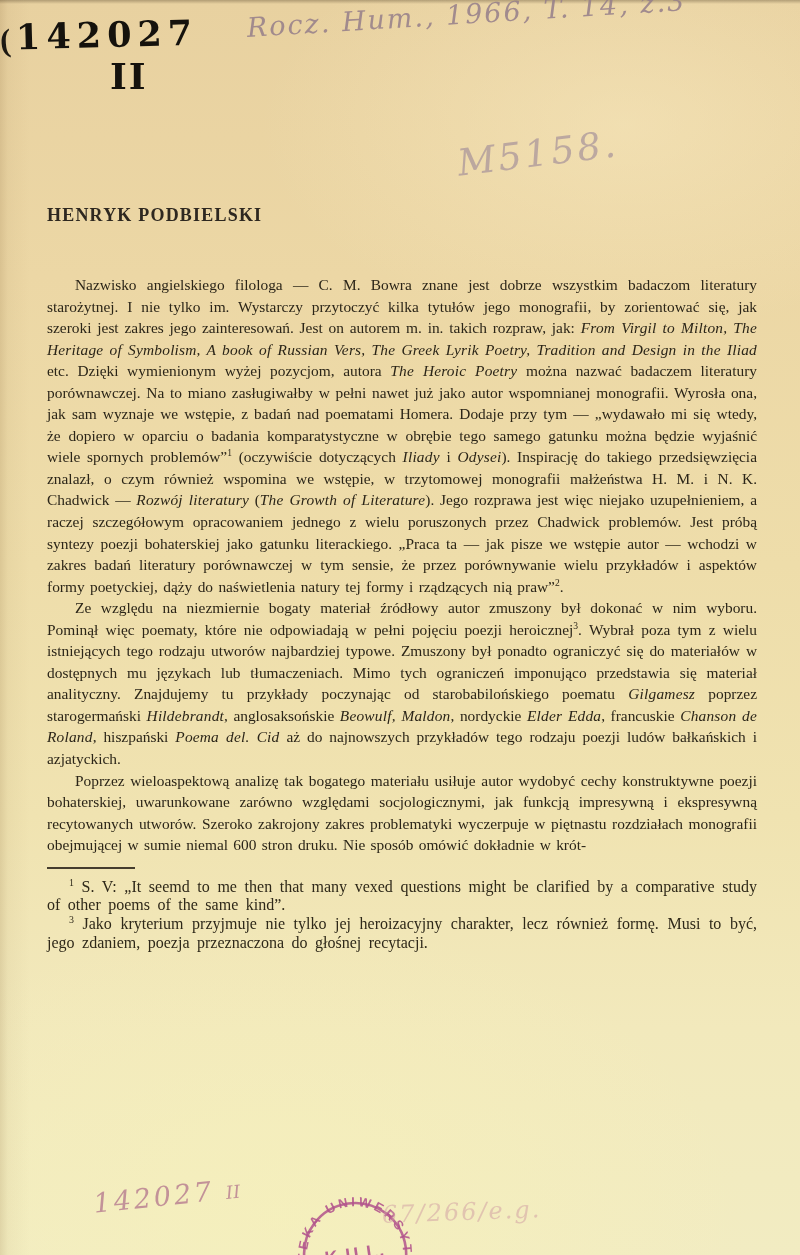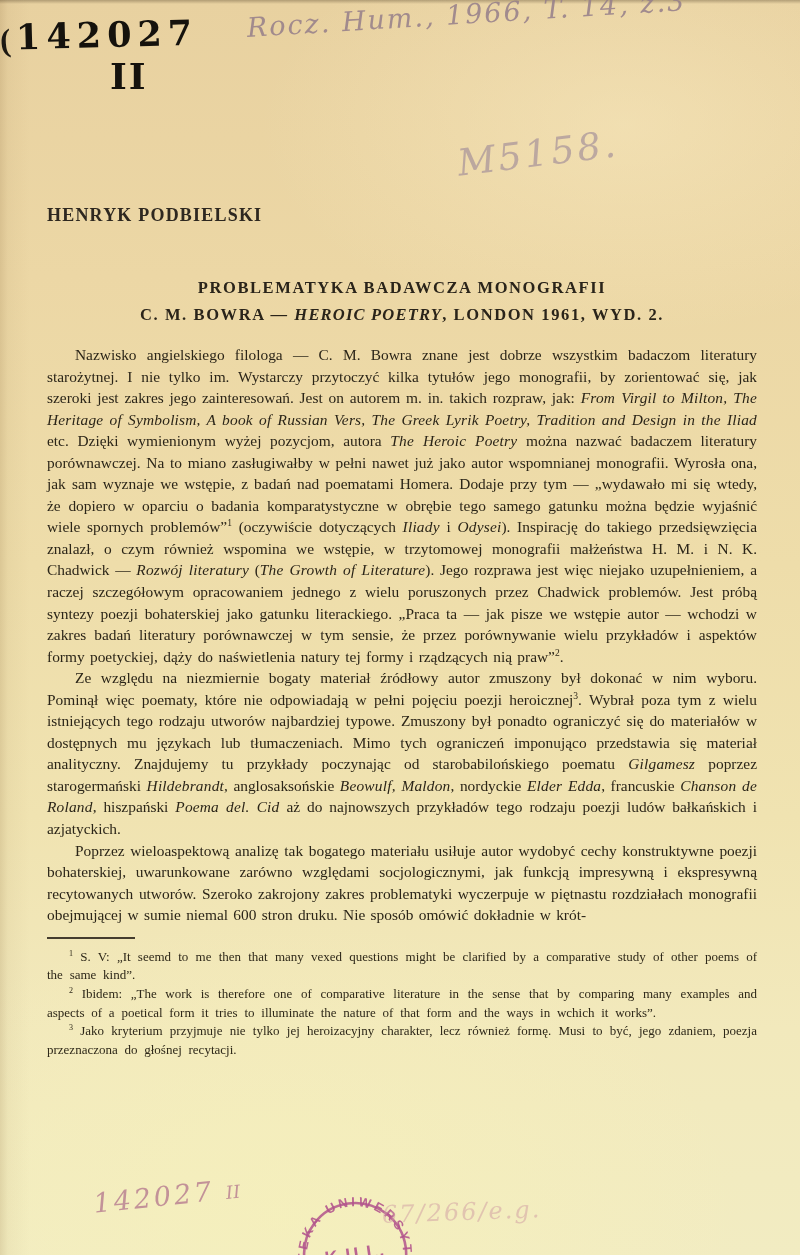--- a/index.html
+++ b/index.html
@@ -35,53 +35,48 @@
   .title{margin:0 0 16px 0;text-align:center;font-size:16.5px;font-weight:700;letter-spacing:1.6px;line-height:27px;color:#2a241a;}
   .title i{font-weight:700;letter-spacing:1.2px;}
 
   
   .body-par{margin:0;text-align:justify;font-size:15.4px;line-height:21.55px;text-indent:28px;word-spacing:1.5px;}
   .body-par i{letter-spacing:0.2px;font-style:italic;}
   sup{font-size:0.62em;vertical-align:super;line-height:0;}
 
   
   .fn-rule{border:0;border-top:2px solid #453d2e;width:88px;margin:11px 0 9px 0;}
-  .fn{margin:0;text-align:justify;font-size:13px;line-height:18.6px;text-indent:22px;word-spacing:3.5px;color:#2e2819;}
+  .fn{margin:0;text-align:justify;font-size:16px;line-height:18.6px;text-indent:22px;word-spacing:3.5px;color:#2e2819;}
 
   
   .kul-stamp{left:294px;top:1190px;transform:rotate(-8deg);transform-origin:center;}
 </style>
 </head>
 <body>
 
 <div class="page">
 
   <div class="abs acc-paren">(</div>
   <div class="abs acc-num">142027</div>
   <div class="abs acc-roman">II</div>
 
   <div class="abs hw hw-citation">Rocz. Hum., 1966, T. 14, z.3</div>
   <div class="abs hw hw-code">M5158.</div>
 
   <div class="abs author">HENRYK PODBIELSKI</div>
 
   <div class="abs text-col">
-    <h1 class="title">
-      <span>PROBLEMATYKA BADAWCZA MONOGRAFII</span><br>
-      <span><span>C. M. BOWRA — </span><i>HEROIC POETRY</i><span>, LONDON 1961, WYD. 2.</span></span>
-    </h1>
 
     <p class="body-par"><span>Nazwisko angielskiego filologa — C. M. Bowra znane jest dobrze wszystkim badaczom literatury starożytnej. I nie tylko im. Wystarczy przytoczyć kilka tytułów jego monografii, by zorientować się, jak szeroki jest zakres jego zainteresowań. Jest on autorem m. in. takich rozpraw, jak: </span><i>From Virgil to Milton, The Heritage of Symbolism, A book of Russian Vers, The Greek Lyrik Poetry, Tradition and Design in the Iliad</i><span> etc. Dzięki wymienionym wyżej pozycjom, autora </span><i>The Heroic Poetry</i><span> można nazwać badaczem literatury porównawczej. Na to miano zasługiwałby w pełni nawet już jako autor wspomnianej monografii. Wyrosła ona, jak sam wyznaje we wstępie, z badań nad poematami Homera. Dodaje przy tym — „wydawało mi się wtedy, że dopiero w oparciu o badania komparatystyczne w obrębie tego samego gatunku można będzie wyjaśnić wiele spornych problemów”</span><sup>1</sup><span> (oczywiście dotyczących </span><i>Iliady</i><span> i </span><i>Odysei</i><span>). Inspirację do takiego przedsięwzięcia znalazł, o czym również wspomina we wstępie, w trzytomowej monografii małżeństwa H. M. i N. K. Chadwick — </span><i>Rozwój literatury</i><span> (</span><i>The Growth of Literature</i><span>). Jego rozprawa jest więc niejako uzupełnieniem, a raczej szczegółowym opracowaniem jednego z wielu poruszonych przez Chadwick problemów. Jest próbą syntezy poezji bohaterskiej jako gatunku literackiego. „Praca ta — jak pisze we wstępie autor — wchodzi w zakres badań literatury porównawczej w tym sensie, że przez porównywanie wielu przykładów i aspektów formy poetyckiej, dąży do naświetlenia natury tej formy i rządzących nią praw”</span><sup>2</sup><span>.</span></p>
     <p class="body-par"><span>Ze względu na niezmiernie bogaty materiał źródłowy autor zmuszony był dokonać w nim wyboru. Pominął więc poematy, które nie odpowiadają w pełni pojęciu poezji heroicznej</span><sup>3</sup><span>. Wybrał poza tym z wielu istniejących tego rodzaju utworów najbardziej typowe. Zmuszony był ponadto ograniczyć się do materiałów w dostępnych mu językach lub tłumaczeniach. Mimo tych ograniczeń imponująco przedstawia się materiał analityczny. Znajdujemy tu przykłady poczynając od starobabilońskiego poematu </span><i>Gilgamesz</i><span> poprzez starogermański </span><i>Hildebrandt</i><span>, anglosaksońskie </span><i>Beowulf, Maldon</i><span>, nordyckie </span><i>Elder Edda</i><span>, francuskie </span><i>Chanson de Roland</i><span>, hiszpański </span><i>Poema del. Cid</i><span> aż do najnowszych przykładów tego rodzaju poezji ludów bałkańskich i azjatyckich.</span></p>
     <p class="body-par"><span>Poprzez wieloaspektową analizę tak bogatego materiału usiłuje autor wydobyć cechy konstruktywne poezji bohaterskiej, uwarunkowane zarówno względami socjologicznymi, jak funkcją impresywną i ekspresywną recytowanych utworów. Szeroko zakrojony zakres problematyki wyczerpuje w piętnastu rozdziałach monografii obejmującej w sumie niemal 600 stron druku. Nie sposób omówić dokładnie w krót-</span></p>
 
     <hr class="fn-rule">
 
     <p class="fn"><sup>1</sup><span> S. V: „It seemd to me then that many vexed questions might be clarified by a comparative study of other poems of the same kind”.</span></p>
-    <p class="fn"><sup>2</sup><span> Ibidem: „The work is therefore one of comparative literature in the sense that by comparing many examples and aspects of a poetical form it tries to illuminate the nature of that form and the ways in wchich it works”.</span></p>
     <p class="fn"><sup>3</sup><span> Jako kryterium przyjmuje nie tylko jej heroizacyjny charakter, lecz również formę. Musi to być, jego zdaniem, poezja przeznaczona do głośnej recytacji.</span></p>
   </div>
 
   <div class="abs hw hw-acc-bottom">
     <span>142027</span>
     <span class="roman">II</span>
   </div>
 
   <div class="abs kul-stamp">
     <svg width="122" height="122" viewBox="0 0 122 122">

